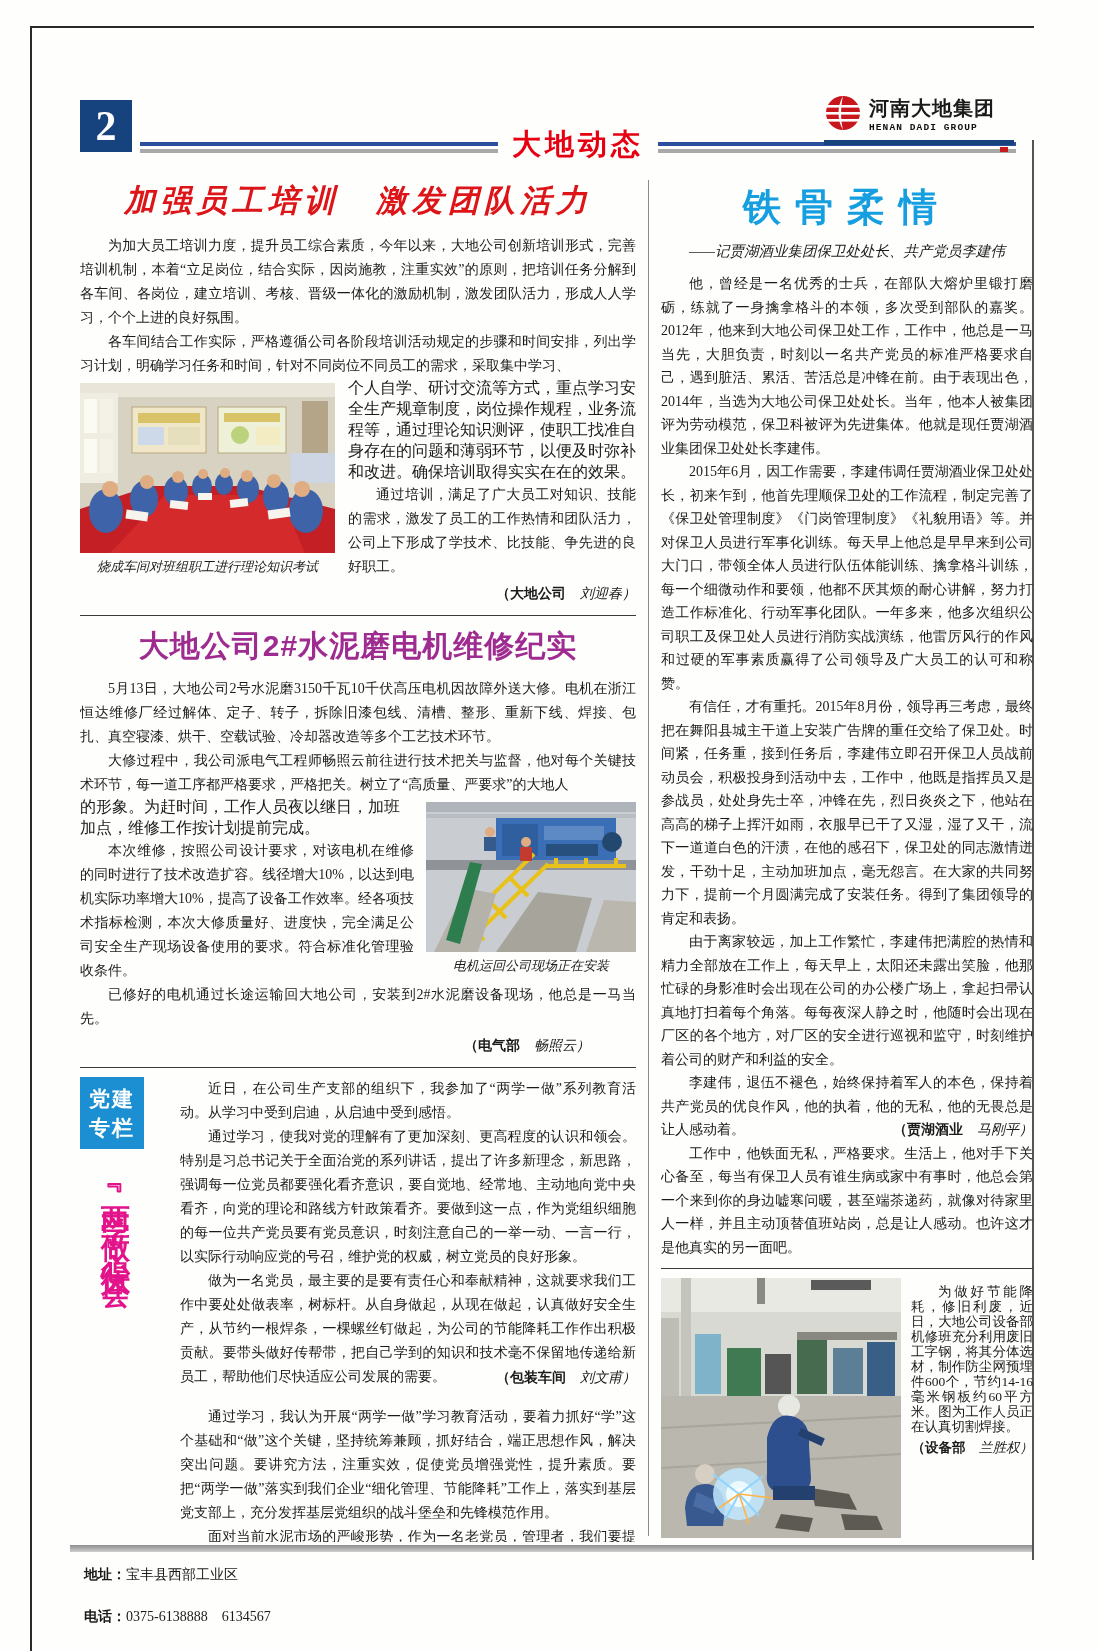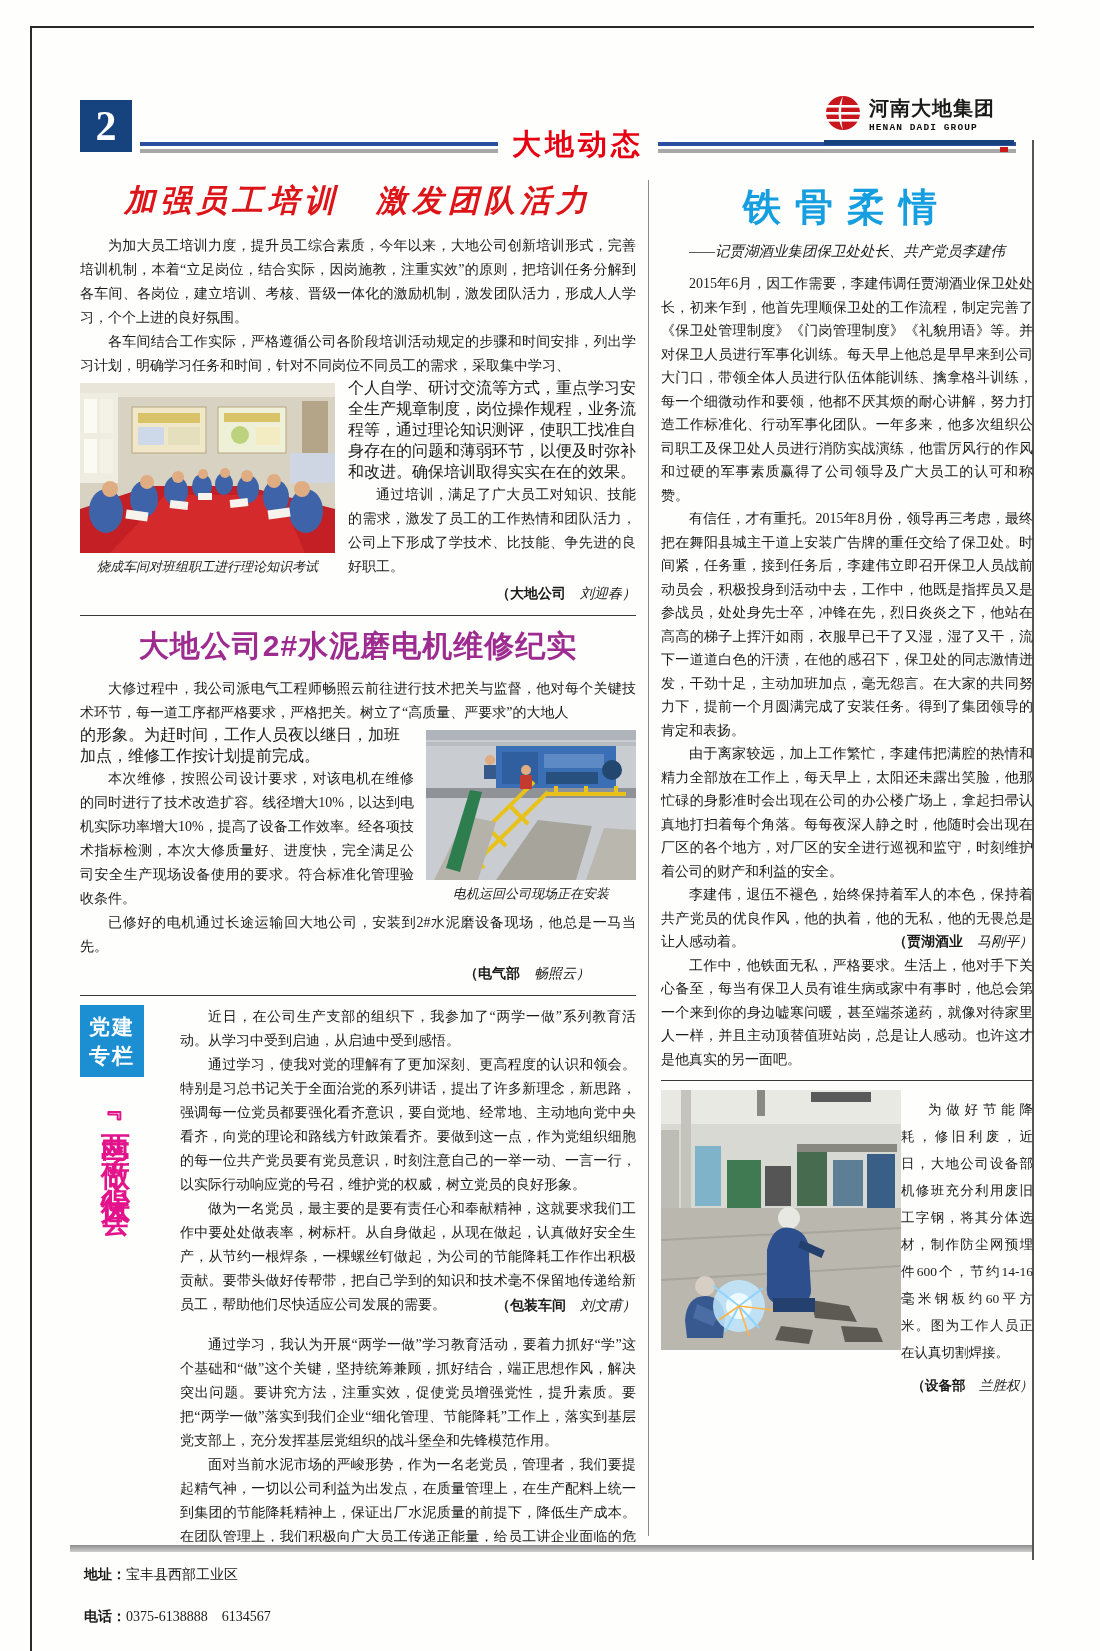--- a/index.html
+++ b/index.html
@@ -74,21 +74,21 @@
   .vertical-title{writing-mode:vertical-rl;text-orientation:upright;color:#e2138b;font-weight:bold;
                   font-size:29px;letter-spacing:9px;height:440px;margin:26px auto 0;
                   font-family:"Liberation Serif","DejaVu Serif",serif;}
   .party-text{flex:1;min-width:0;}
   .party-text p{font-size:14px;line-height:24px;text-align:justify;text-indent:2em;margin:0;}
   .essay-gap{height:16px;}
 
   
   .brief{display:flex;margin-top:8px;}
   .brief figure{width:240px;flex:none;}
-  .brief-text{flex:1;min-width:0;font-size:13.5px;line-height:27px;text-align:justify;}
+  .brief-text{flex:1;min-width:0;padding-left:10px;font-size:13.5px;line-height:15px;text-align:justify;}
   .brief-text .lead{text-indent:2em;margin:6px 0 0;}
   .brief-byline{text-align:right;font-size:13.5px;margin-top:6px;}
 
   
   .footer-bar{position:absolute;left:70px;top:1545px;width:962px;height:7px;
               background:linear-gradient(#8d8d8d,#cfcfcf);}
   .footer{position:absolute;left:84px;top:1566px;width:950px;font-size:14px;display:flex;gap:24px;
           white-space:nowrap;align-items:baseline;flex-direction:column;}
   .footer .lab{font-family:"Liberation Sans","DejaVu Sans",sans-serif;font-weight:bold;}
   .footer a{color:#1414cc;text-decoration:underline;}
@@ -201,20 +201,21 @@
       <div class="byline">
         <span class="byline-org">（大地公司</span><span class="byline-name">　刘迎春）</span>
       </div>
     </div>
 
     <hr class="sep">
 
     <div>
       <h2 class="title-motor">大地公司2#水泥磨电机维修纪实</h2>
       <div class="body-text">
+        <p><span>5月13日，大地公司2号水泥磨3150千瓦10千伏高压电机因故障外送大修。电机在浙江恒达维修厂经过解体、定子、转子，拆除旧漆包线、清槽、整形、重新下线、焊接、包扎、真空寝漆、烘干、空载试验、冷却器改造等多个工艺技术环节。</span></p>
         <p><span>大修过程中，我公司派电气工程师畅照云前往进行技术把关与监督，他对每个关键技术环节，每一道工序都严格要求，严格把关。树立了“高质量、严要求”的大地人</span></p><figure class="photo-right">
             <svg viewBox="0 0 210 150">
               <rect width="210" height="150" fill="#c9cdd2"></rect>
               <rect x="0" y="0" width="210" height="10" fill="#aeb4ba"></rect>
               <rect x="0" y="12" width="210" height="4" fill="#b8bdc2"></rect>
               <rect x="70" y="16" width="120" height="44" fill="#3a6fb5"></rect>
               <rect x="76" y="22" width="36" height="32" fill="#2f5f9e"></rect>
               <rect x="118" y="24" width="60" height="14" fill="#5d8ac4"></rect>
               <rect x="120" y="42" width="52" height="12" fill="#27507f"></rect>
               <circle cx="186" cy="40" r="10" fill="#23486f"></circle>
@@ -273,20 +274,21 @@
         </div>
       </div>
     </div>
   </div>
 
   <div class="col-right">
     <div>
       <h2 class="title-hero">铁骨柔情</h2>
       <div class="subtitle">——记贾湖酒业集团保卫处处长、共产党员李建伟</div>
       <div class="body-text">
+        <p>他，曾经是一名优秀的士兵，在部队大熔炉里锻打磨砺，练就了一身擒拿格斗的本领，多次受到部队的嘉奖。2012年，他来到大地公司保卫处工作，工作中，他总是一马当先，大胆负责，时刻以一名共产党员的标准严格要求自己，遇到脏活、累活、苦活总是冲锋在前。由于表现出色，2014年，当选为大地公司保卫处处长。当年，他本人被集团评为劳动模范，保卫科被评为先进集体。他就是现任贾湖酒业集团保卫处处长李建伟。</p>
         <p>2015年6月，因工作需要，李建伟调任贾湖酒业保卫处处长，初来乍到，他首先理顺保卫处的工作流程，制定完善了《保卫处管理制度》《门岗管理制度》《礼貌用语》等。并对保卫人员进行军事化训练。每天早上他总是早早来到公司大门口，带领全体人员进行队伍体能训练、擒拿格斗训练，每一个细微动作和要领，他都不厌其烦的耐心讲解，努力打造工作标准化、行动军事化团队。一年多来，他多次组织公司职工及保卫处人员进行消防实战演练，他雷厉风行的作风和过硬的军事素质赢得了公司领导及广大员工的认可和称赞。</p>
         <p>有信任，才有重托。2015年8月份，领导再三考虑，最终把在舞阳县城主干道上安装广告牌的重任交给了保卫处。时间紧，任务重，接到任务后，李建伟立即召开保卫人员战前动员会，积极投身到活动中去，工作中，他既是指挥员又是参战员，处处身先士卒，冲锋在先，烈日炎炎之下，他站在高高的梯子上挥汗如雨，衣服早已干了又湿，湿了又干，流下一道道白色的汗渍，在他的感召下，保卫处的同志激情迸发，干劲十足，主动加班加点，毫无怨言。在大家的共同努力下，提前一个月圆满完成了安装任务。得到了集团领导的肯定和表扬。</p>
         <p>由于离家较远，加上工作繁忙，李建伟把满腔的热情和精力全部放在工作上，每天早上，太阳还未露出笑脸，他那忙碌的身影准时会出现在公司的办公楼广场上，拿起扫帚认真地打扫着每个角落。每每夜深人静之时，他随时会出现在厂区的各个地方，对厂区的安全进行巡视和监守，时刻维护着公司的财产和利益的安全。</p>
         <p><span>李建伟，退伍不褪色，始终保持着军人的本色，保持着共产党员的优良作风，他的执着，他的无私，他的无畏总是让人感动着。</span><span class="byline-inline"><span class="byline-org">（贾湖酒业</span><span class="byline-name">　马刚平）</span></span></p>
         <p>工作中，他铁面无私，严格要求。生活上，他对手下关心备至，每当有保卫人员有谁生病或家中有事时，他总会第一个来到你的身边嘘寒问暖，甚至端茶递药，就像对待家里人一样，并且主动顶替值班站岗，总是让人感动。也许这才是他真实的另一面吧。</p>
       </div>
     </div>
 
     <hr class="sep">
 

